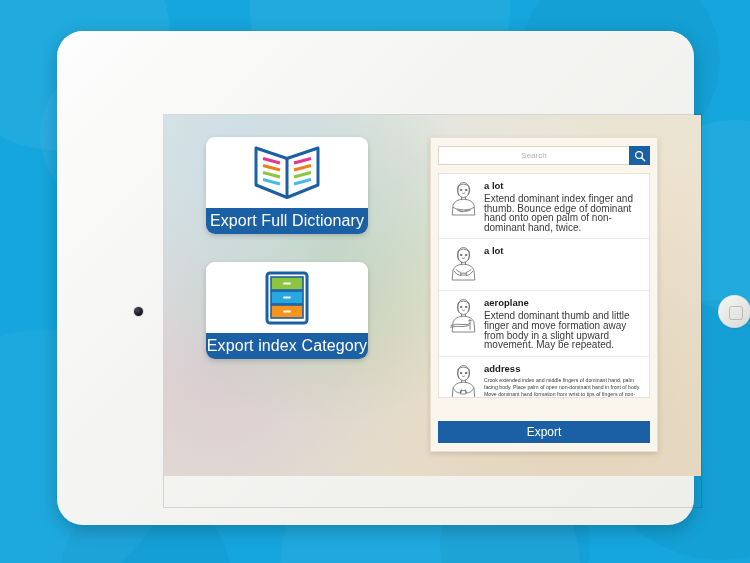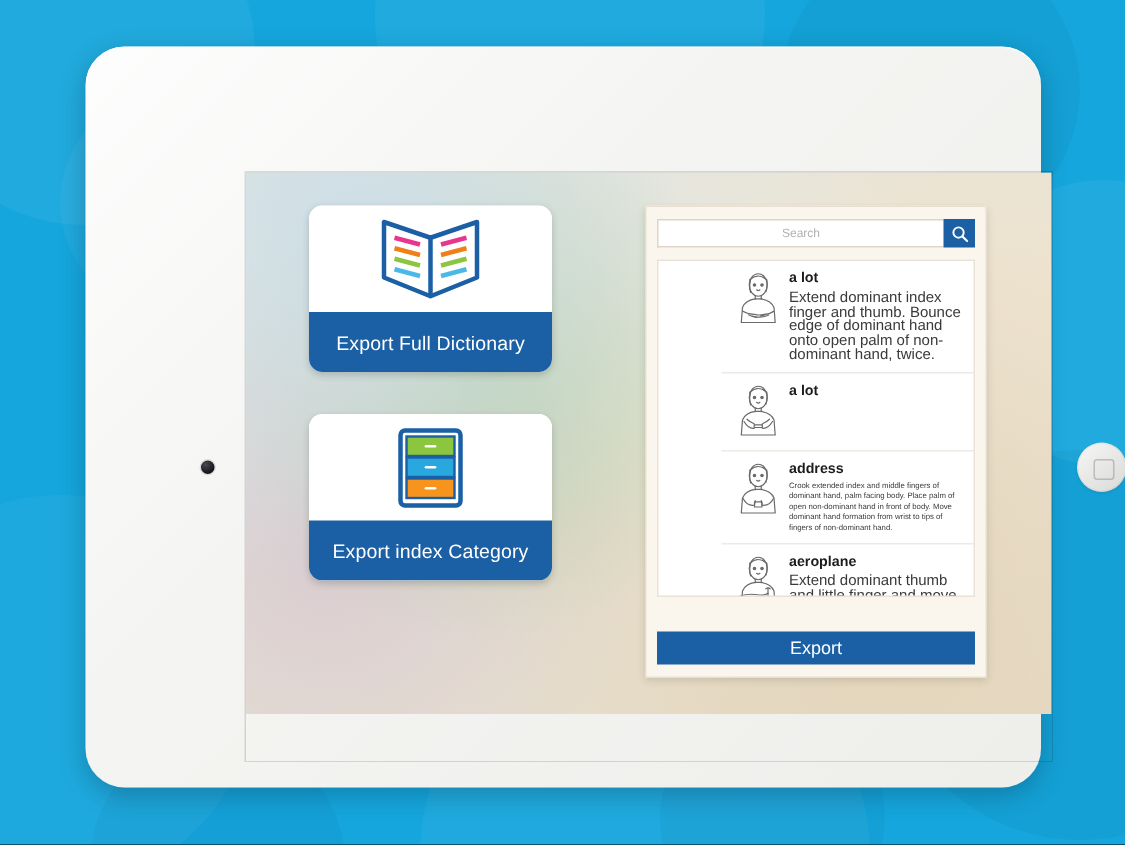--- a/index.html
+++ b/index.html
@@ -154,24 +154,24 @@
     margin-bottom: 28px;
   }
   .tile-art {
     height: 71px;
     display: flex;
     align-items: center;
     justify-content: center;
     background: #ffffff;
   }
   .tile-label {
-    height: 40px;
+    height: 26px;
     background: #1b5fa4;
     color: #ffffff;
-    font-size: 13px;
+    font-size: 16px;
     display: flex;
     align-items: center;
     justify-content: center;
     letter-spacing: 0.1px;
   }
 
   
   #right-panel {
     position: absolute;
     left: 266px;
@@ -215,21 +215,20 @@
     cursor: pointer;
     padding: 0;
   }
 
   #entry-list {
     flex: 1;
     background: #ffffff;
     border: 1px solid #e9e2d6;
     overflow: hidden;
     box-sizing: border-box;
-    padding-left: 42px;
   }
   .entry {
     display: flex;
     padding: 6px 7px 6px 6px;
     border-bottom: 1px solid #eceae4;
     box-sizing: border-box;
     cursor: pointer;
   }
   .entry-figure {
     width: 36px;
@@ -388,44 +387,20 @@
                     <path d="M13.5 16.3 L13.5 18.5 M17.5 16.3 L17.5 18.5"></path>
                     <path d="M13.5 18.3 Q7 19.2 5 24 L4.2 34 L26.8 34 L26 24 Q24 19.2 17.5 18.3 Z"></path>
                     <path d="M6 25 Q9 30 12.8 29.5 L12.8 26.5 Q10 25.5 8 23.5"></path>
                     <path d="M25 25 Q22 30 18.2 29.5 L18.2 26.5 Q21 25.5 23 23.5"></path>
                     <path d="M13 27.2 L18 27.2 M13 29 L18 29"></path>
                   </g>
                 </svg>
               </div>
               <div class="entry-text">
                 <div class="entry-word">a lot</div>
-              </div>
-            </div>
-
-            <div class="entry">
-              <div class="entry-figure">
-                <svg width="31" height="38" viewBox="0 0 31 38">
-                  <g fill="none" stroke="#6a6a6a" stroke-width="0.8" stroke-linejoin="round" stroke-linecap="round">
-                    <ellipse cx="15.5" cy="9" rx="6" ry="7.5"></ellipse>
-                    <path d="M9.8 5.5 Q15.5 0.5 21.2 5.5 Q21.8 10 20.6 13.5"></path>
-                    <path d="M10.4 5.5 Q9.2 10 10.4 14"></path>
-                    <circle cx="13" cy="9" r="0.8" fill="#6a6a6a"></circle>
-                    <circle cx="18" cy="9" r="0.8" fill="#6a6a6a"></circle>
-                    <path d="M14.4 12.2 Q15.5 13.2 16.6 12.2"></path>
-                    <path d="M13.5 16.3 L13.5 18.5 M17.5 16.3 L17.5 18.5"></path>
-                    <path d="M13.5 18.3 Q7 19.2 5 24 L4.2 34 L26.8 34 L26 24 Q24 19.2 17.5 18.3 Z"></path>
-                    <path d="M5.5 24.5 Q8 29.5 13 28.8 L13.5 25.8"></path>
-                    <path d="M25.5 24.5 Q23 29.5 18 28.8 L17.5 25.8"></path>
-                    <rect x="13" y="26.6" width="5" height="3.4"></rect>
-                  </g>
-                </svg>
-              </div>
-              <div class="entry-text">
-                <div class="entry-word">address</div>
-                <div class="entry-desc tiny">Crook extended index and middle fingers of dominant hand, palm facing body. Place palm of open non-dominant hand in front of body. Move dominant hand formation from wrist to tips of fingers of non-dominant hand.</div>
               </div>
             </div>
 
             <div class="entry">
               <div class="entry-figure">
                 <svg width="31" height="38" viewBox="0 0 31 38">
                   <g fill="none" stroke="#6a6a6a" stroke-width="0.8" stroke-linejoin="round" stroke-linecap="round">
                     <ellipse cx="15.5" cy="9" rx="6" ry="7.5"></ellipse>
                     <path d="M9.8 5.5 Q15.5 0.5 21.2 5.5 Q21.8 10 20.6 13.5"></path>
                     <path d="M10.4 5.5 Q9.2 10 10.4 14"></path>
@@ -440,20 +415,44 @@
                     <path d="M20.5 22.6 Q22 21.2 23.5 22.6"></path>
                   </g>
                 </svg>
               </div>
               <div class="entry-text">
                 <div class="entry-word">aeroplane</div>
                 <div class="entry-desc">Extend dominant thumb and little finger and move formation away from body in a slight upward movement. May be repeated.</div>
               </div>
             </div>
 
+            <div class="entry">
+              <div class="entry-figure">
+                <svg width="31" height="38" viewBox="0 0 31 38">
+                  <g fill="none" stroke="#6a6a6a" stroke-width="0.8" stroke-linejoin="round" stroke-linecap="round">
+                    <ellipse cx="15.5" cy="9" rx="6" ry="7.5"></ellipse>
+                    <path d="M9.8 5.5 Q15.5 0.5 21.2 5.5 Q21.8 10 20.6 13.5"></path>
+                    <path d="M10.4 5.5 Q9.2 10 10.4 14"></path>
+                    <circle cx="13" cy="9" r="0.8" fill="#6a6a6a"></circle>
+                    <circle cx="18" cy="9" r="0.8" fill="#6a6a6a"></circle>
+                    <path d="M14.4 12.2 Q15.5 13.2 16.6 12.2"></path>
+                    <path d="M13.5 16.3 L13.5 18.5 M17.5 16.3 L17.5 18.5"></path>
+                    <path d="M13.5 18.3 Q7 19.2 5 24 L4.2 34 L26.8 34 L26 24 Q24 19.2 17.5 18.3 Z"></path>
+                    <path d="M5.5 24.5 Q8 29.5 13 28.8 L13.5 25.8"></path>
+                    <path d="M25.5 24.5 Q23 29.5 18 28.8 L17.5 25.8"></path>
+                    <rect x="13" y="26.6" width="5" height="3.4"></rect>
+                  </g>
+                </svg>
+              </div>
+              <div class="entry-text">
+                <div class="entry-word">address</div>
+                <div class="entry-desc tiny">Crook extended index and middle fingers of dominant hand, palm facing body. Place palm of open non-dominant hand in front of body. Move dominant hand formation from wrist to tips of fingers of non-dominant hand.</div>
+              </div>
+            </div>
+
           </div>
 
           <button id="export-button">Export</button>
 
         </div>
 
       </div>
     </div>
   </div>
 </div>

